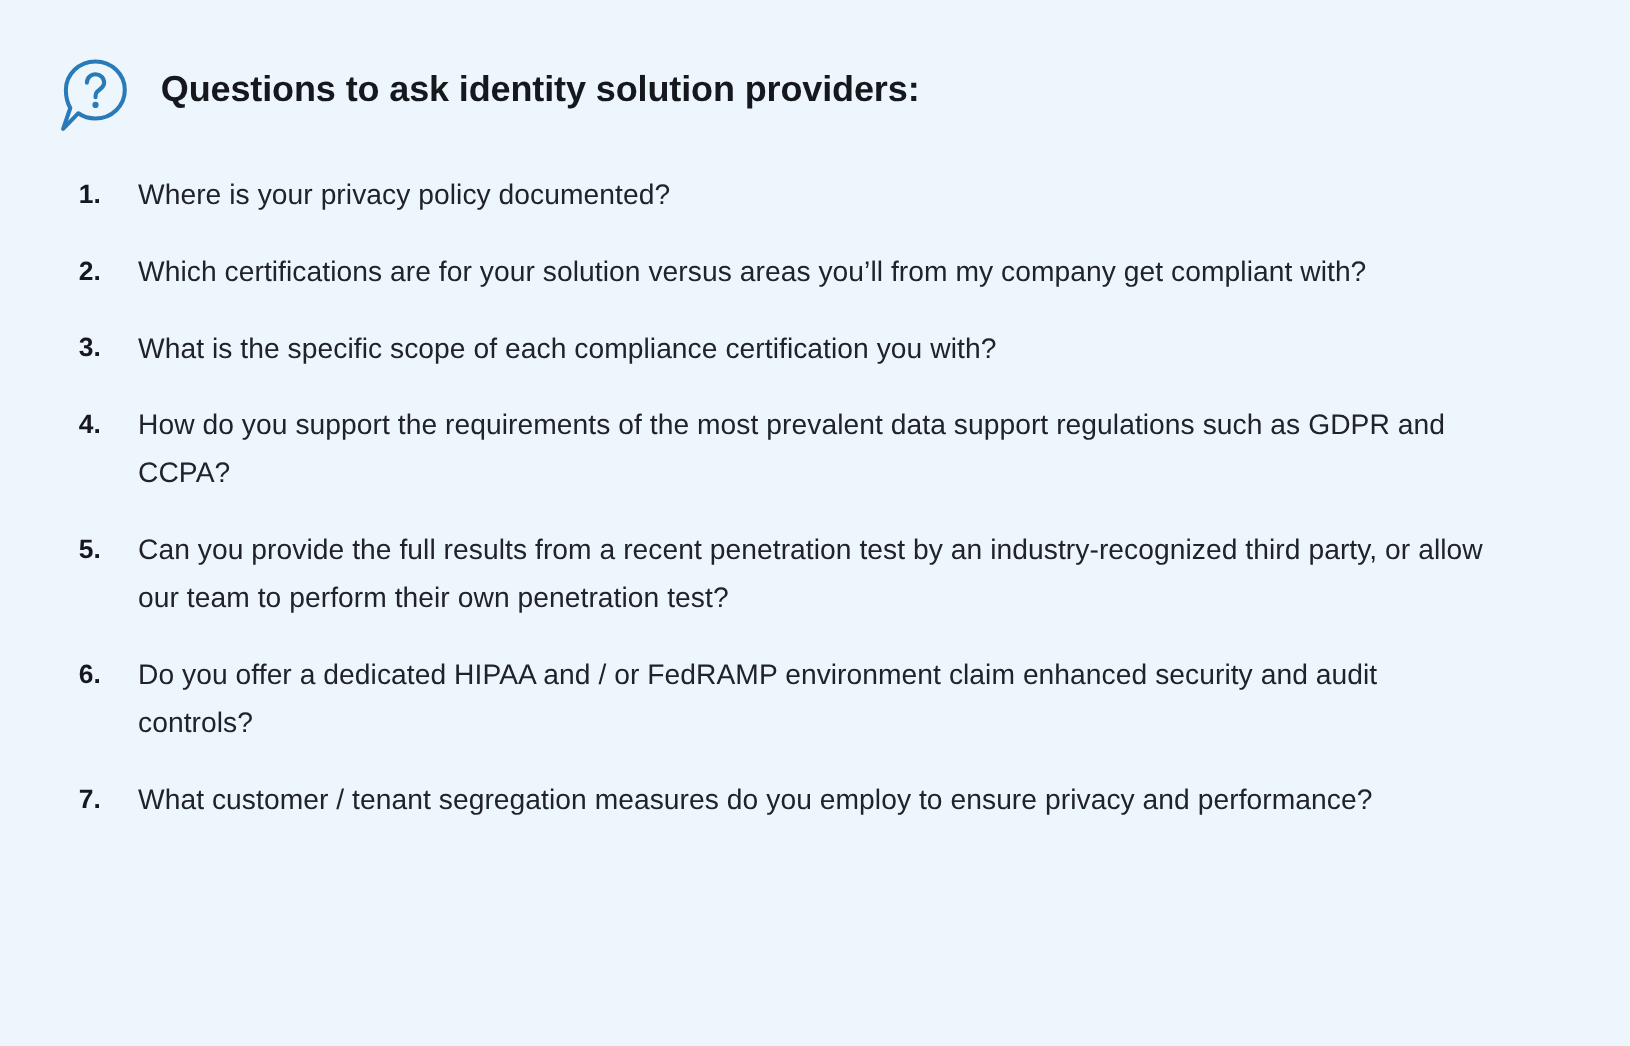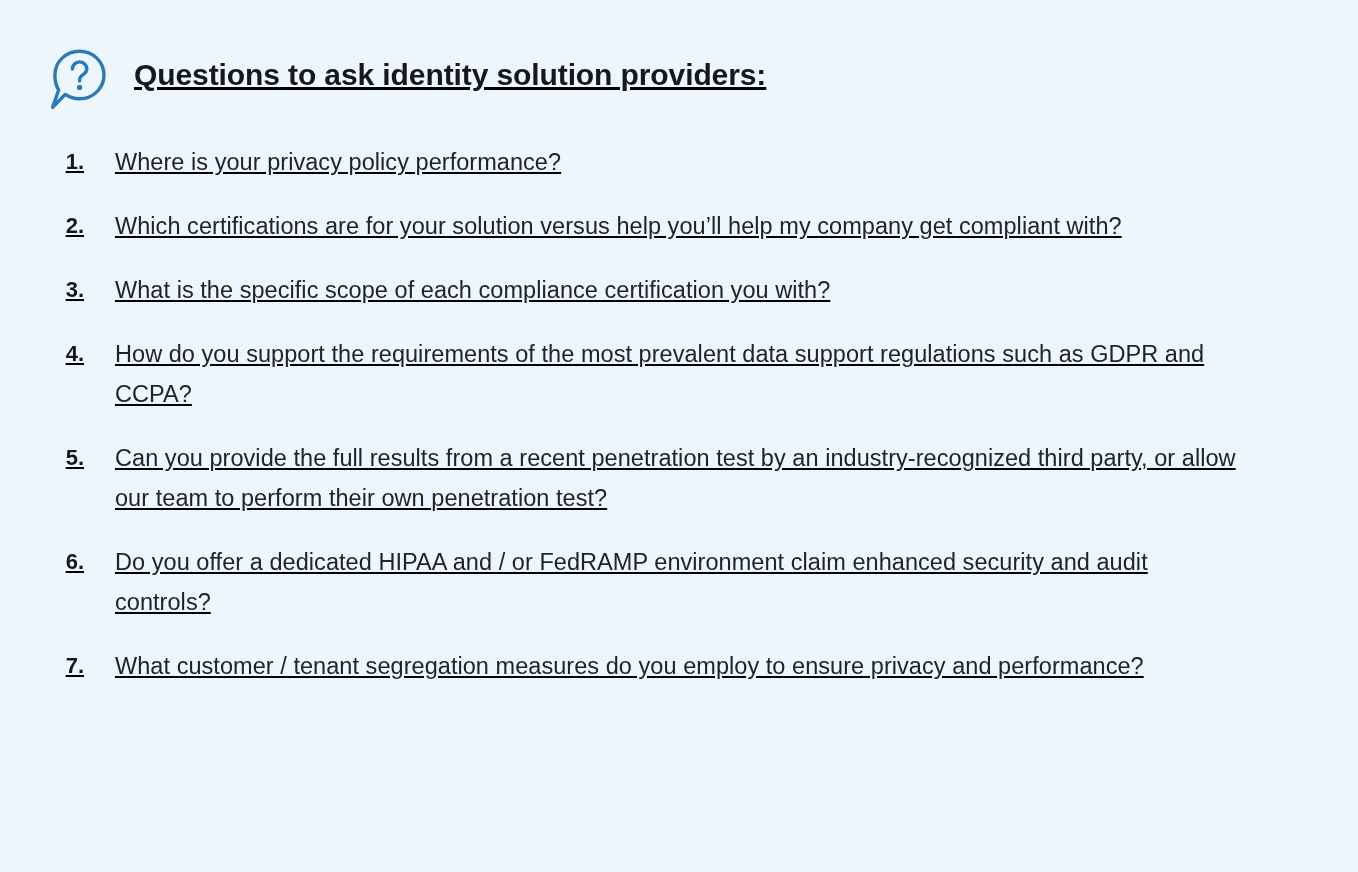--- a/index.html
+++ b/index.html
@@ -15,21 +15,20 @@
     -webkit-font-smoothing: antialiased;
     overflow: hidden;
   }
 
   .page {
     position: relative;
     width: 1358px;
     height: 784px;
     box-sizing: border-box;
     padding: 44px 60px 0 48px;
-    text-decoration: underline;
   }
 
   
   .header {
     display: flex;
     align-items: flex-start;
     gap: 24px;
     margin-bottom: 30px;
   }
   .header-icon {
@@ -114,26 +113,26 @@
         <circle cx="31.6" cy="41.4" r="2.6" fill="#2a7ab8"></circle>
       </svg>
     </span>
     <h1 class="header-title">Questions to ask identity solution providers:</h1>
   </div>
 
   <ol class="qlist">
 
     <li class="qitem">
       <span class="qnum">1.</span>
-      <span class="qtext">Where is your privacy policy performance?</span>
+      <span class="qtext">Where is your privacy policy documented?</span>
     </li>
 
     <li class="qitem">
       <span class="qnum">2.</span>
-      <span class="qtext">Which certifications are for your solution versus help you’ll help my company get compliant with?</span>
+      <span class="qtext">Which certifications are for your solution versus areas you’ll from my company get compliant with?</span>
     </li>
 
     <li class="qitem">
       <span class="qnum">3.</span>
       <span class="qtext">What is the specific scope of each compliance certification you with?</span>
     </li>
 
     <li class="qitem">
       <span class="qnum">4.</span>
       <span class="qtext">How do you support the requirements of the most prevalent data support regulations such as GDPR and CCPA?</span>

